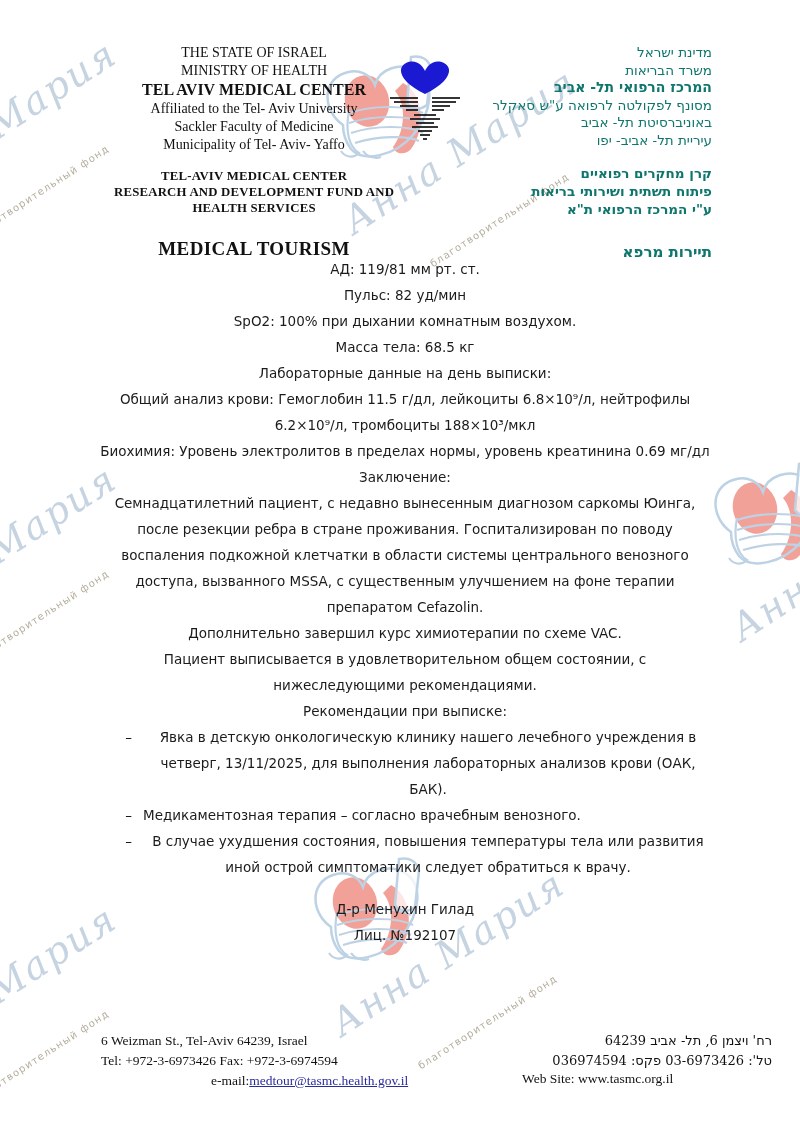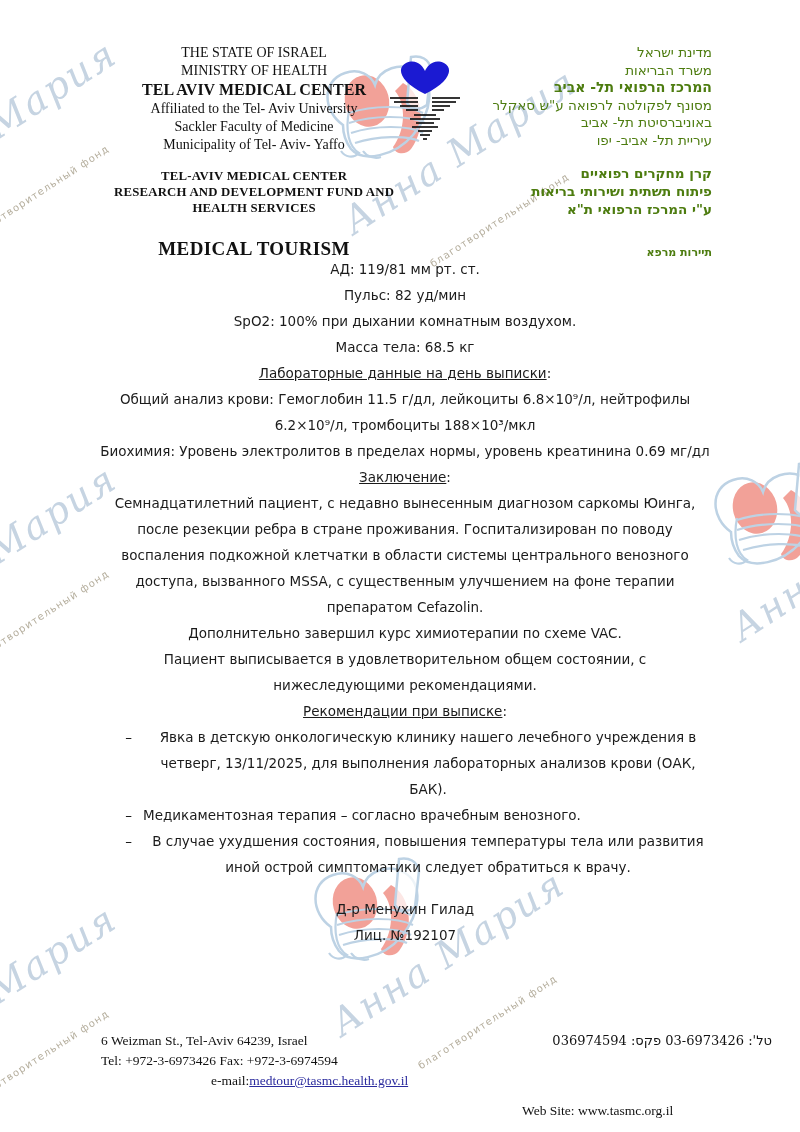--- a/index.html
+++ b/index.html
@@ -16,44 +16,44 @@
           color:#b5ae9d;letter-spacing:1.2px;transform:rotate(-33deg);transform-origin:0 0;}
 
   
   .hdr-left{position:absolute;left:114px;top:44px;z-index:2;
             font-family:Liberation Serif, serif;color:#111;font-size:14px;line-height:18px;text-align:center;}
   .hdr-left .big{font-size:16px;font-weight:bold;line-height:20px;}
   .hdr-left .fund{margin-top:14px;font-weight:bold;font-size:12.8px;line-height:16px;letter-spacing:.2px;}
   .hdr-left .dept{margin-top:24px;font-weight:bold;font-size:19px;letter-spacing:.4px;}
 
   .hdr-right{position:absolute;right:88px;top:44px;z-index:2;direction:rtl;text-align:right;
-             font-family:"DejaVu Serif","DejaVu Sans",serif;color:#4d7c0f;font-size:13.5px;line-height:17.5px;}
+             font-family:"DejaVu Serif","DejaVu Sans",serif;color:#0f766e;font-size:13.5px;line-height:17.5px;}
   .hdr-right .big{font-weight:bold;font-size:14px;}
   .hdr-right .fund{margin-top:15px;font-weight:bold;font-size:13.5px;line-height:18px;}
-  .hdr-right .dept{margin-top:26px;font-weight:bold;font-size:11px;}
+  .hdr-right .dept{margin-top:26px;font-weight:bold;font-size:15px;}
 
   .hosp-logo{position:absolute;left:390px;top:60px;z-index:1;}
 
   
   .main{position:absolute;left:97px;top:256px;width:616px;z-index:1;
         font-size:13.5px;line-height:26px;color:#1b1b1b;text-align:center;}
-  .u{text-decoration:underline;}
+  .u{}
   .li{display:flex;}
   .mk{flex:0 0 46px;box-sizing:border-box;padding-left:17px;}
   .doctor{margin-top:16px;}
 
   
   .f-left{position:absolute;left:101px;top:1031px;z-index:1;
           font-family:"Liberation Serif",serif;font-size:13.5px;line-height:20px;color:#111;}
   .f-email{margin-left:110px;}
   .f-email a{color:#2b2b9e;text-decoration:underline;}
   .f-right{position:absolute;right:28px;top:1031px;z-index:1;direction:rtl;text-align:right;
            font-family:"DejaVu Serif","DejaVu Sans",serif;font-size:13px;line-height:20px;color:#111;}
   .f-web{position:absolute;left:522px;top:1071px;z-index:1;
-         font-family:"Liberation Serif",serif;font-size:13.5px;color:#111;margin-top:32px;}
+         font-family:"Liberation Serif",serif;font-size:13.5px;color:#111;}
 </style>
 </head>
 <body>
 
 <div class="page">
 
   <div class="wm" style="left:300px;top:48px;">
     <svg width="150" height="140" viewBox="0 0 150 140">
       <ellipse cx="52" cy="48" rx="22" ry="26" fill="#f2a198" transform="rotate(-15 52 48)"></ellipse>
       <path d="M88,30 C108,40 112,75 96,96 C90,103 80,101 78,94 C90,78 92,52 80,38 Z" fill="#f2a198"></path>
@@ -212,18 +212,19 @@
 
   <div class="f-left">
     <div>6 Weizman St., Tel-Aviv 64239, Israel</div>
     <div>Tel: +972-3-6973426 Fax: +972-3-6974594</div>
     <div class="f-email">
       <span>e-mail:</span><a href="#">medtour@tasmc.health.gov.il</a>
     </div>
   </div>
 
   <div class="f-right">
+    <div>רח' ויצמן 6, תל- אביב 64239</div>
     <div>טל': 03-6973426 פקס: 036974594</div>
   </div>
 
   <div class="f-web">Web Site: www.tasmc.org.il</div>
 
 </div>
 
 </body></html>

